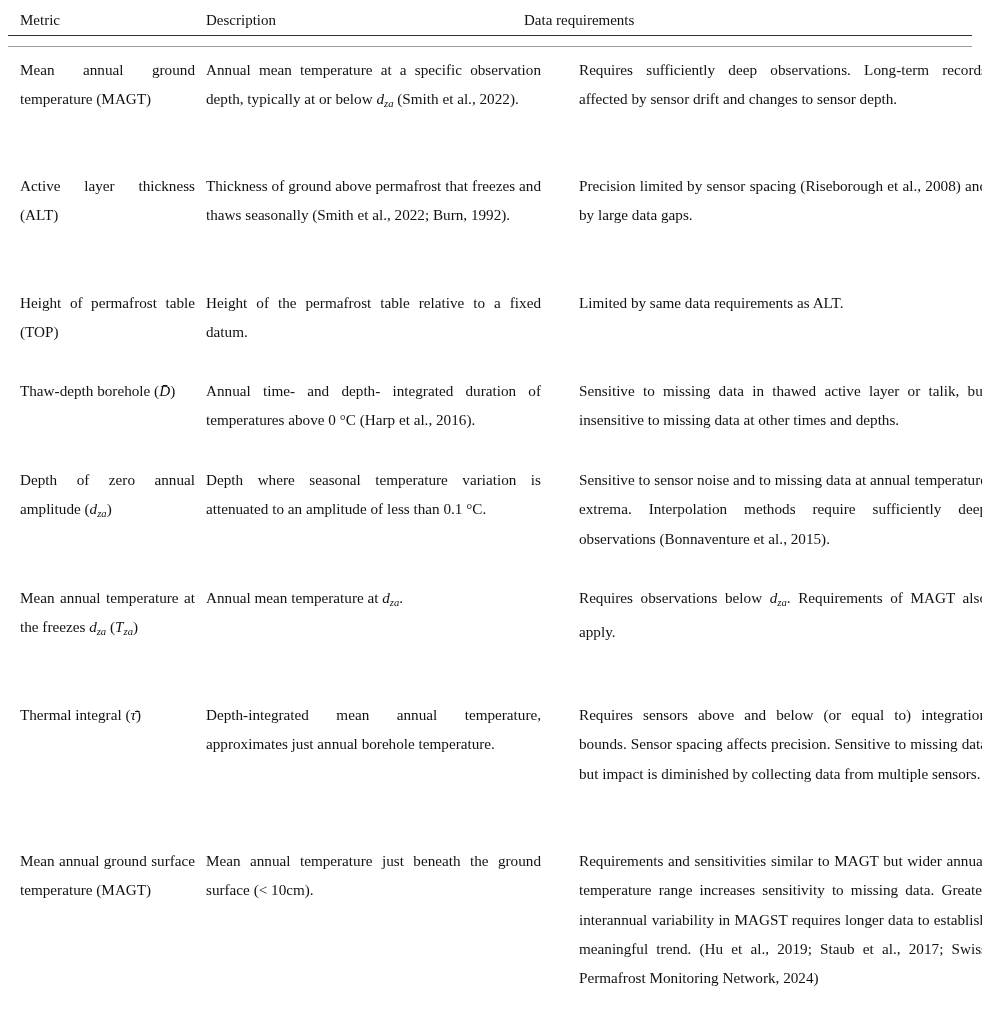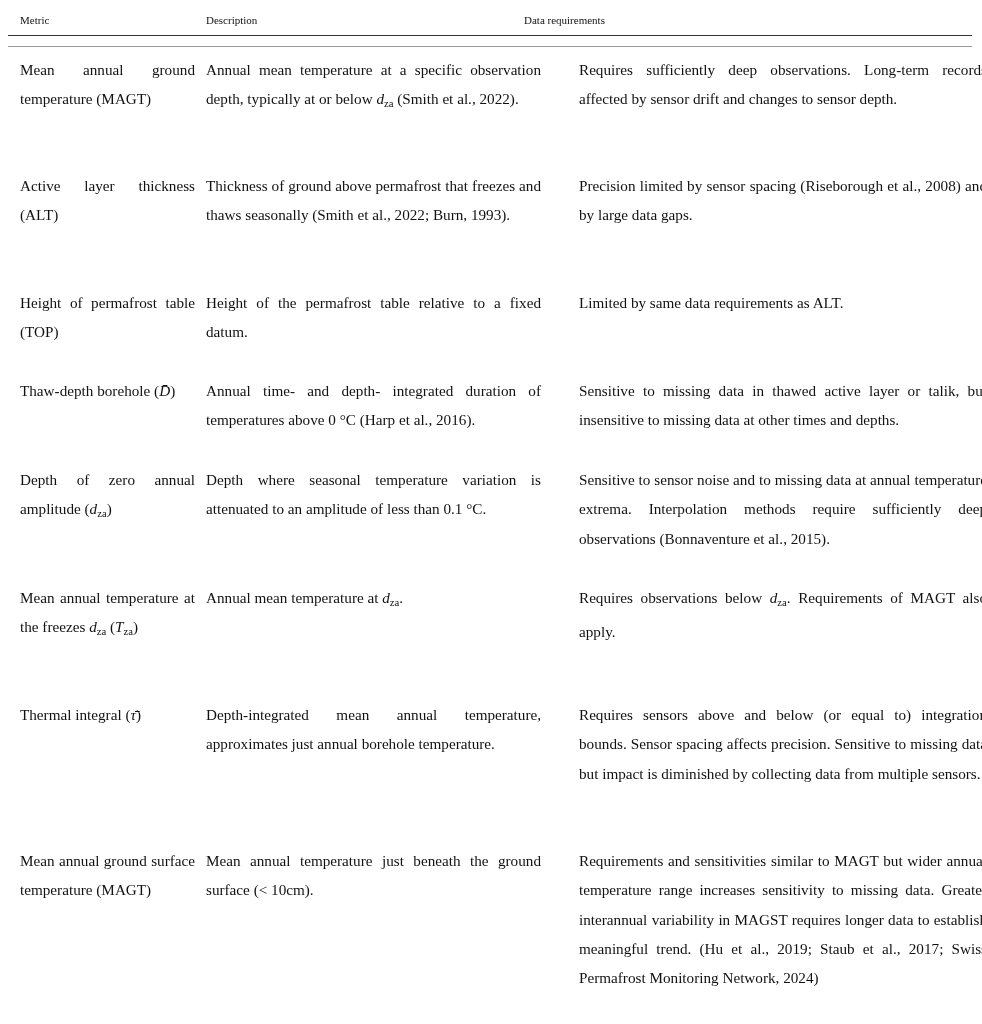--- a/index.html
+++ b/index.html
@@ -17,21 +17,21 @@
     }
     .table {
       position: absolute;
       left: 8px;
       top: 0;
       width: 964px;
     }
     .header {
       position: relative;
       height: 35px;
-      font-size: 11px;
+      font-size: 15px;
     }
     .header .h {
       position: absolute;
       top: 10px;
       line-height: 20px;
     }
     .rule-top {
       position: absolute;
       left: 0; width: 964px;
       top: 35px;
@@ -53,21 +53,21 @@
       line-height: 29.3px;
     }
     .cell {
       position: absolute;
       top: 0;
     }
     .c1 { left: 12px; width: 175px; text-align: justify; text-align-last: left; }
     .c2 { left: 198px; width: 335px; text-align: justify; text-align-last: left; }
     .c3 { left: 571px; width: 408px; text-align: justify; text-align-last: left; }
     .m { font-style: italic; }
-    .sub { font-size: 0.7em; vertical-align: -0.25em; }
+    .sub { font-size: 0.7em; font-style: italic; vertical-align: -0.25em; }
   </style>
 </head>
 <body>
 
 <div class="table">
   <div class="header">
     <span class="h" style="left:12px">Metric</span>
     <span class="h" style="left:198px">Description</span>
     <span class="h" style="left:516px">Data requirements</span>
   </div>
@@ -75,21 +75,21 @@
   <div class="rule-mid"></div>
 
   <div class="row" style="top:55px">
     <div class="cell c1">Mean annual ground temperature (MAGT)</div>
     <div class="cell c2"><span>Annual mean temperature at a specific observation depth, typically at or below </span><span class="m">d</span><span class="sub">za</span><span> (Smith et al., 2022).</span></div>
     <div class="cell c3">Requires sufficiently deep observations. Long-term records affected by sensor drift and changes to sensor depth.</div>
   </div>
 
   <div class="row" style="top:171px">
     <div class="cell c1">Active layer thickness (ALT)</div>
-    <div class="cell c2">Thickness of ground above permafrost that freezes and thaws seasonally (Smith et al., 2022; Burn, 1993).</div>
+    <div class="cell c2">Thickness of ground above permafrost that freezes and thaws seasonally (Smith et al., 2022; Burn, 1992).</div>
     <div class="cell c3">Precision limited by sensor spacing (Riseborough et al., 2008) and by large data gaps.</div>
   </div>
 
   <div class="row" style="top:288px">
     <div class="cell c1">Height of permafrost table (TOP)</div>
     <div class="cell c2">Height of the permafrost table relative to a fixed datum.</div>
     <div class="cell c3">Limited by same data requirements as ALT.</div>
   </div>
 
   <div class="row" style="top:376px">

